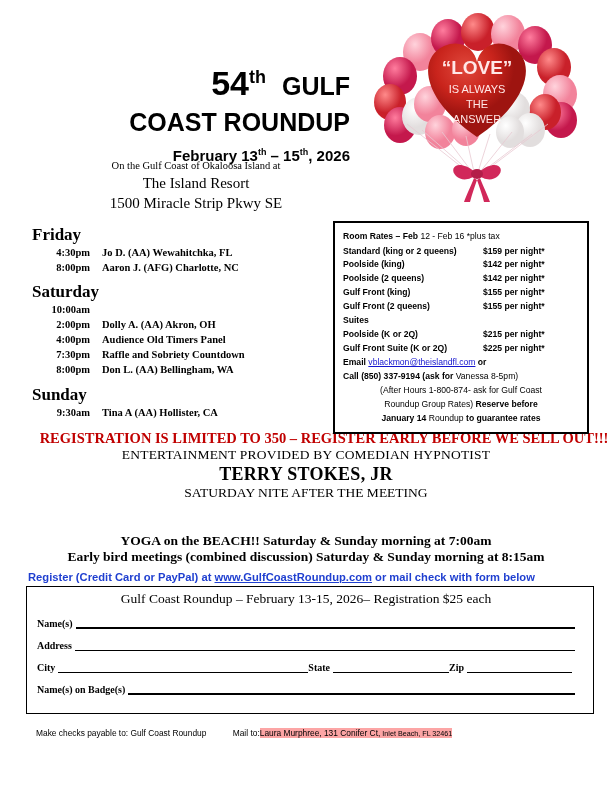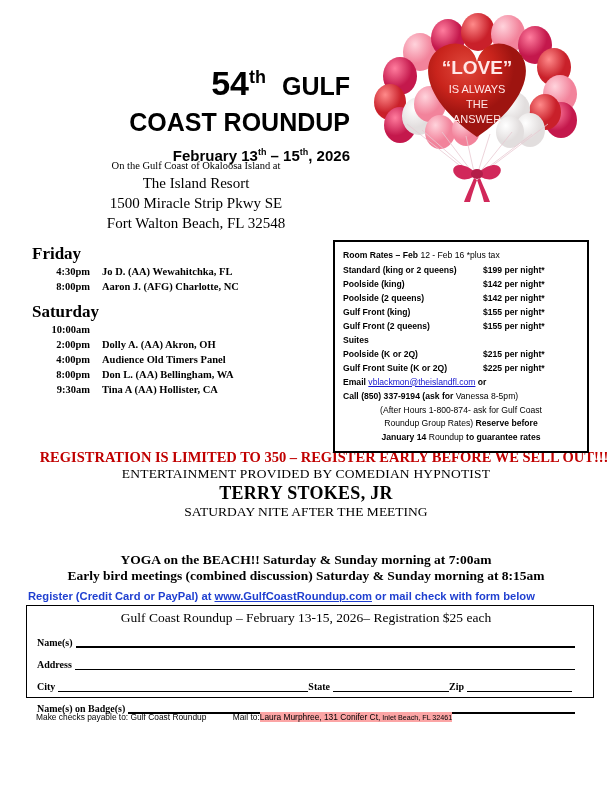--- a/index.html
+++ b/index.html
@@ -82,21 +82,21 @@
   .register {
     margin-top: 6px; padding-left: 28px;
     font-family: "Liberation Sans", sans-serif;
     font-size: 11.2px; font-weight: bold; color: #1f3fd0;
   }
   .register a { color: #1f3fd0; text-decoration: underline; }
 
   
   .form {
     margin: 3px 18px 0 26px; border: 1.5px solid #000;
-    height: 93px; padding: 4px 18px 0 10px;
+    height: 128px; padding: 4px 18px 0 10px;
   }
   .form-title { text-align: center; font-size: 13.5px; margin-bottom: 4px; }
   .f-row { display: flex; align-items: flex-end; font-size: 10px; font-weight: bold; margin-top: 11px; }
   .f-row .lab { white-space: nowrap; padding-right: 3px; }
   .rule { flex: 1; border-bottom: 2px solid #000; height: 10px; }
   .rule.thin { border-bottom-width: 1.5px; }
   .rule.w-city { flex: 0 0 250px; }
   .rule.w-state { flex: 0 0 116px; }
   .rule.w-zip { flex: 0 0 105px; }
 
@@ -198,21 +198,20 @@
         <path d="M118 166 C 122 176, 126 184, 128 190 L122 190 C 120 182, 117 174, 115 168 Z" fill="#d1285a"></path>
       </g>
     </svg>
   </div>
 </div>
 
 <div class="venue">
   <div class="small">On the Gulf Coast of Okaloosa Island at</div>
   <div class="big">The Island Resort</div>
   <div class="big">1500 Miracle Strip Pkwy SE</div>
-  <div class="big">Fort Walton Beach, FL 32548</div>
 </div>
 
 <div class="mid" style="height:208px; margin-top:4px;">
 
   <div class="schedule">
 
     <div class="day">Friday</div>
     <div class="row">
       <span class="time">4:30pm</span>
       <span class="who">Jo D.   (AA) Wewahitchka, FL</span>
@@ -228,38 +227,43 @@
     </div>
     <div class="row">
       <span class="time">2:00pm</span>
       <span class="who">Dolly A.  (AA) Akron, OH</span>
     </div>
     <div class="row">
       <span class="time">4:00pm</span>
       <span class="who">Audience Old Timers Panel</span>
     </div>
     <div class="row">
+      <span class="time">7:30pm</span>
+      <span class="who">Raffle and Sobriety Countdown</span>
+    </div>
+    <div class="row">
       <span class="time">8:00pm</span>
       <span class="who">Don L. (AA) Bellingham, WA</span>
     </div>
 
+    <div class="day">Sunday</div>
     <div class="row">
       <span class="time">9:30am</span>
       <span class="who">Tina A (AA) Hollister, CA</span>
     </div>
   </div>
 
   <div class="rates">
     <div class="hdr">
       <b>Room Rates – Feb </b><b style="font-weight:normal">12 - Feb 16</b><span> *plus tax</span>
     </div>
 
     <div class="rate-line">
       <span class="lbl">Standard (king or 2 queens)</span>
-      <span class="amt">$199 per night*</span>
+      <span class="amt">$159 per night*</span>
     </div>
     <div class="rate-line">
       <span class="lbl">Poolside (king)</span>
       <span class="amt">$142 per night*</span>
     </div>
     <div class="rate-line">
       <span class="lbl">Poolside (2 queens)</span>
       <span class="amt">$142 per night*</span>
     </div>
     <div class="rate-line">

